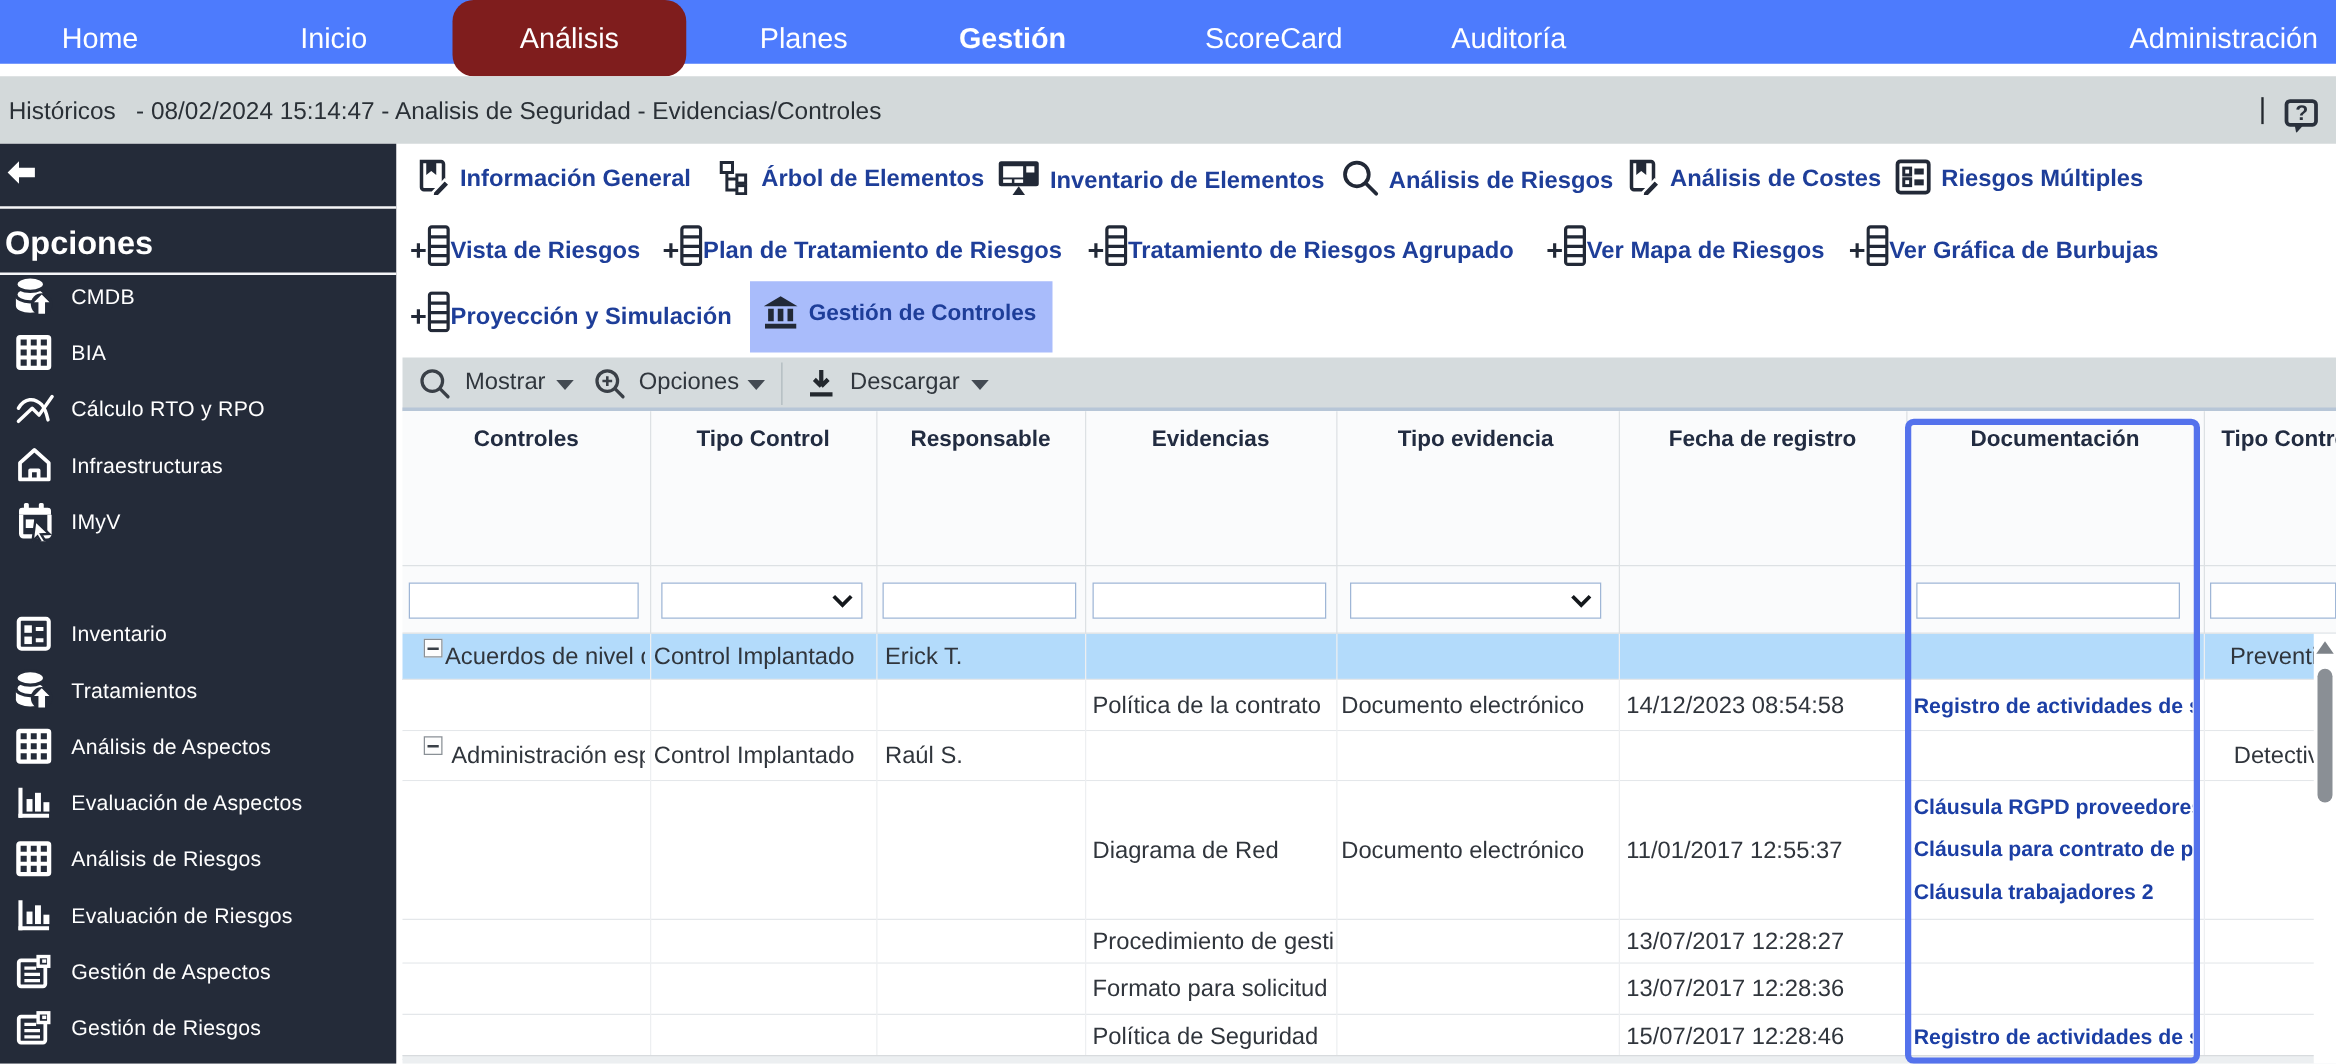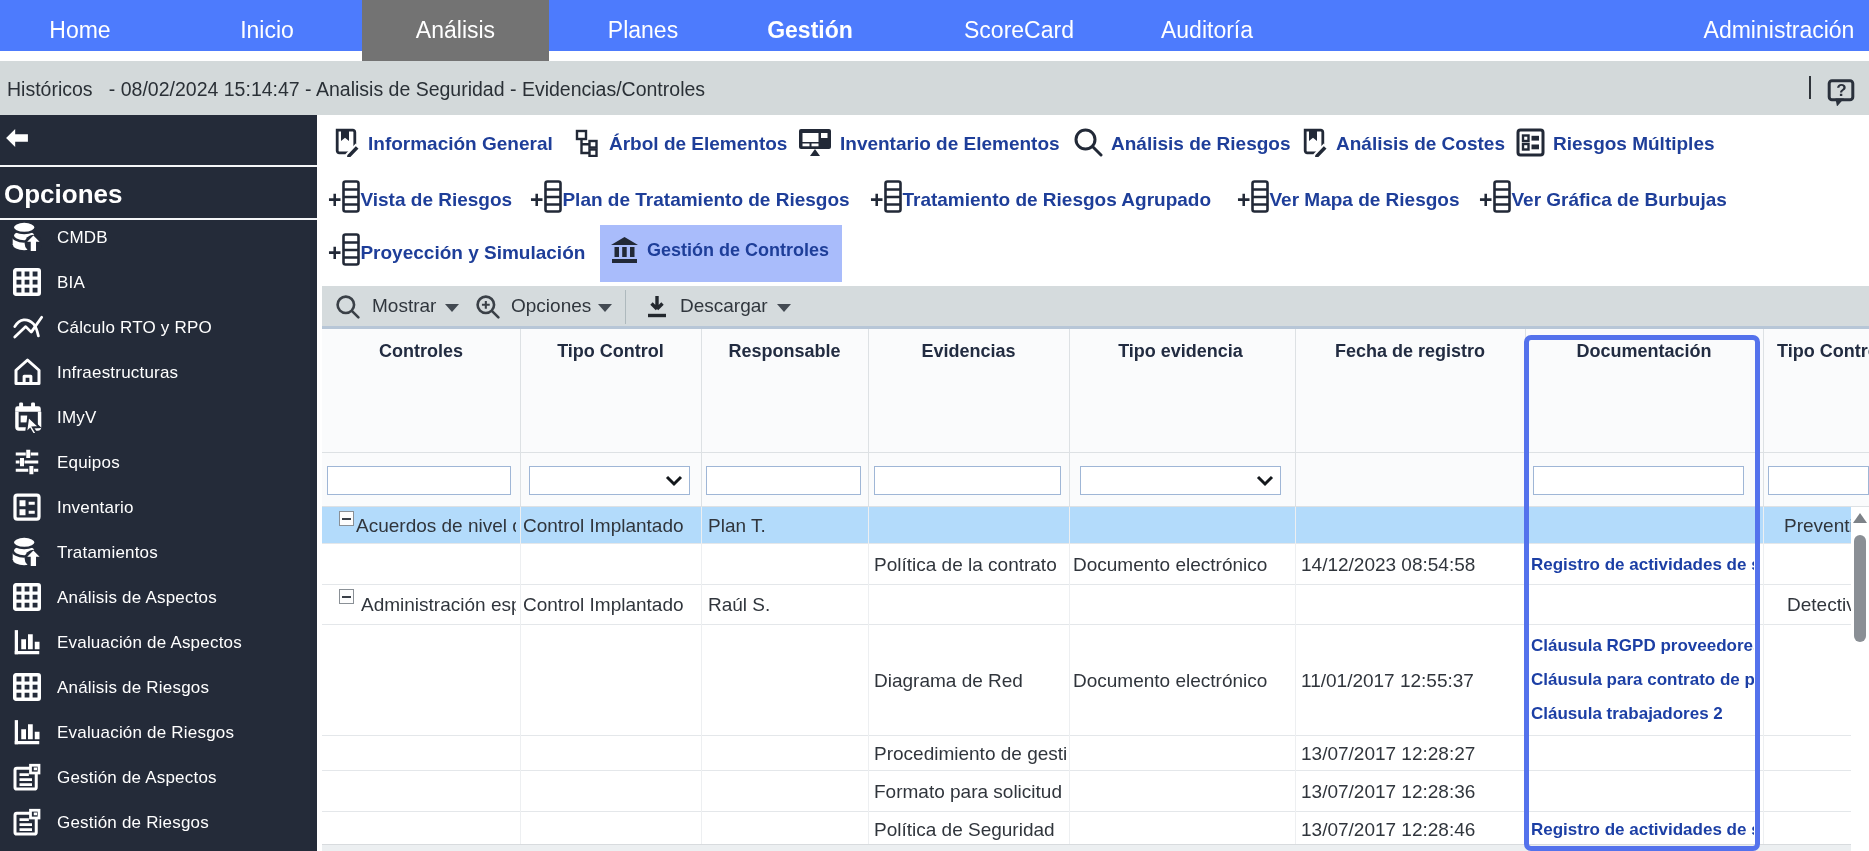--- a/index.html
+++ b/index.html
@@ -1,20 +1,20 @@
 <!DOCTYPE html>
 <html><head><meta charset="utf-8"><title>app</title>
 <style>
 *{margin:0;padding:0;box-sizing:border-box;}
 html,body{width:1869px;height:851px;}
 body{position:relative;font-family:"Liberation Sans",sans-serif;overflow:hidden;background:#fff;}
 
 #topnav{position:absolute;left:0;top:0;width:1869px;height:51px;background:#4d7bfd;}
 .tab{position:absolute;top:0;height:61px;line-height:61px;color:#fff;font-size:23px;text-align:center;}
-.tab.active{background:#737373;}
+.tab.active{background:#7f1d1d;border-radius:17px;}
 
 #subbar{position:absolute;left:0;top:61px;width:1869px;height:54px;background:#d3d9da;color:#2a3036;font-size:20px;}
 
 #sidebar{position:absolute;left:0;top:115px;width:317px;height:736px;background:#242b39;color:#fff;}
 .sideitem{position:absolute;left:0;width:317px;height:45px;}
 .sideitem svg{position:absolute;left:13px;}
 .sideitem span{position:absolute;left:57px;top:13px;font-size:17px;letter-spacing:0.2px;}
 .divider{position:absolute;left:0;width:317px;height:2px;background:#f5f6f8;}
 
 .tlink{position:absolute;color:#1e3e99;font-weight:bold;font-size:19px;white-space:nowrap;height:34px;line-height:34px;}
@@ -98,27 +98,20 @@
 <div class="sideitem" style="top:280px;">
       <svg style="position:absolute;left:12px;top:6px;" width="32" height="32" viewBox="0 0 26 26" fill="none">
         <path d="M2.6 8.8V6.2a2 2 0 0 1 2-2h16.8a2 2 0 0 1 2 2v2.6z" fill="#fff"></path>
         <rect x="5.8" y="1.2" width="3.2" height="5.5" rx="1" fill="#fff"></rect>
         <rect x="15.5" y="1.2" width="3.2" height="5.5" rx="1" fill="#fff"></rect>
         <path d="M4 8.8v12.4a1.6 1.6 0 0 0 1.6 1.6h15.2a1.6 1.6 0 0 0 1.6-1.6V8.8" stroke="#fff" stroke-width="2.8"></path>
         <rect x="7" y="11.8" width="5.6" height="5.6" fill="#fff"></rect>
         <path d="M13.2 12.6l9 8.6-5.2.3 3 4.9-2.4 1.4-3-4.9-3.2 3.2z" fill="#fff" stroke="#242b39" stroke-width="1.6"></path>
       </svg>
       <span>IMyV</span>
-    </div>
-<div class="sideitem" style="top:325px;">
-      <svg style="position:absolute;left:12px;top:7px;" width="30" height="30" viewBox="0 0 24 24" stroke="#fff" fill="none">
-        <path d="M3 5.5h8M15 5.5h6M3 12h3M10 12h11M3 18.5h10M17.5 18.5h3.5" stroke-width="2.4"></path>
-        <path d="M13 2.2v6.6M8 8.7v6.6M15.5 15.2v6.6" stroke-width="3.2"></path>
-      </svg>
-      <span>Equipos</span>
     </div>
 <div class="sideitem" style="top:370px;">
       <svg style="position:absolute;left:12px;top:7px;" width="30" height="30" viewBox="0 0 24 24" fill="none" stroke="#fff">
         <rect x="2.4" y="2.4" width="19.2" height="19.2" rx="1.8" stroke-width="2.6"></rect>
         <rect x="6" y="6.6" width="4.8" height="4.8" fill="#fff" stroke="none"></rect>
         <rect x="6" y="13.8" width="4.8" height="4.8" fill="#fff" stroke="none"></rect>
         <path d="M13.3 9h4.9M13.3 16.2h4.9" stroke-width="2.5"></path>
       </svg>
       <span>Inventario</span>
     </div>
@@ -321,21 +314,21 @@
 <div class="fselect" style="left:758px;width:201px;">
       <svg style="position:absolute;right:6px;top:8px;" width="18" height="12" viewBox="0 0 18 12" fill="none">
         <path d="M2 2l7 7 7-7" stroke="#14181c" stroke-width="3"></path>
       </svg>
     </div>
 <div class="finput" style="left:1211px;width:211px;"></div>
 <div class="finput" style="left:1446px;width:101px;"></div>
 <div class="minusbox" style="left:17px;top:182px;"></div>
 <div class="cell" style="left:34px;top:178px;height:37px;line-height:37px;width:160px;">Acuerdos de nivel de s</div>
 <div class="cell" style="left:201px;top:178px;height:37px;line-height:37px;">Control Implantado</div>
-<div class="cell" style="left:386px;top:178px;height:37px;line-height:37px;">Plan T.</div>
+<div class="cell" style="left:386px;top:178px;height:37px;line-height:37px;">Erick T.</div>
 <div class="cell" style="left:1462px;top:178px;height:37px;line-height:37px;">Preventivo</div>
 <div class="cell" style="left:552px;top:215px;height:41px;line-height:41px;">Política de la contrato</div>
 <div class="cell" style="left:751px;top:215px;height:41px;line-height:41px;">Documento electrónico</div>
 <div class="cell" style="left:979px;top:215px;height:41px;line-height:41px;">14/12/2023 08:54:58</div>
 <div class="blink" style="left:1209px;top:215px;height:41px;line-height:41px;width:223px;">Registro de actividades de seg</div>
 <div class="minusbox" style="left:17px;top:260px;"></div>
 <div class="cell" style="left:39px;top:256px;height:40px;line-height:40px;width:155px;">Administración espec</div>
 <div class="cell" style="left:201px;top:256px;height:40px;line-height:40px;">Control Implantado</div>
 <div class="cell" style="left:386px;top:256px;height:40px;line-height:40px;">Raúl S.</div>
 <div class="cell" style="left:1465px;top:256px;height:40px;line-height:40px;">Detectivo</div>
@@ -343,21 +336,21 @@
 <div class="cell" style="left:751px;top:296px;height:111px;line-height:111px;">Documento electrónico</div>
 <div class="cell" style="left:979px;top:296px;height:111px;line-height:111px;">11/01/2017 12:55:37</div>
 <div class="blink" style="left:1209px;top:307px;width:223px;">Cláusula RGPD proveedores</div>
 <div class="blink" style="left:1209px;top:341px;width:223px;">Cláusula para contrato de pr</div>
 <div class="blink" style="left:1209px;top:375px;width:223px;">Cláusula trabajadores 2</div>
 <div class="cell" style="left:552px;top:407px;height:35px;line-height:35px;width:193px;">Procedimiento de gestió</div>
 <div class="cell" style="left:979px;top:407px;height:35px;line-height:35px;">13/07/2017 12:28:27</div>
 <div class="cell" style="left:552px;top:442px;height:41px;line-height:41px;">Formato para solicitud</div>
 <div class="cell" style="left:979px;top:442px;height:41px;line-height:41px;">13/07/2017 12:28:36</div>
 <div class="cell" style="left:552px;top:483px;height:36px;line-height:36px;">Política de Seguridad</div>
-<div class="cell" style="left:979px;top:483px;height:36px;line-height:36px;">13/07/2017 12:28:46</div>
+<div class="cell" style="left:979px;top:483px;height:36px;line-height:36px;">15/07/2017 12:28:46</div>
 <div class="blink" style="left:1209px;top:483px;height:36px;line-height:36px;width:223px;">Registro de actividades de seg</div>
 <div style="position:absolute;left:0;top:515px;width:1547px;height:7px;background:#eceff1;border-top:1px solid #d8dbde;"></div>
 </div>
 <div id="bluebox" style="position:absolute;left:1524px;top:335px;width:236px;height:516px;border:5px solid #5472ec;border-radius:7px;"></div>
 <div id="scrollbar" style="position:absolute;left:1851px;top:507px;width:18px;height:344px;background:#fff;">
 <div style="position:absolute;left:2px;top:6px;width:0;height:0;border-left:7px solid transparent;border-right:7px solid transparent;border-bottom:10px solid #7d8288;"></div>
 <div style="position:absolute;left:3px;top:28px;width:12px;height:107px;background:#8a8f95;border-radius:6px;"></div>
 </div>
 
 </body></html>

